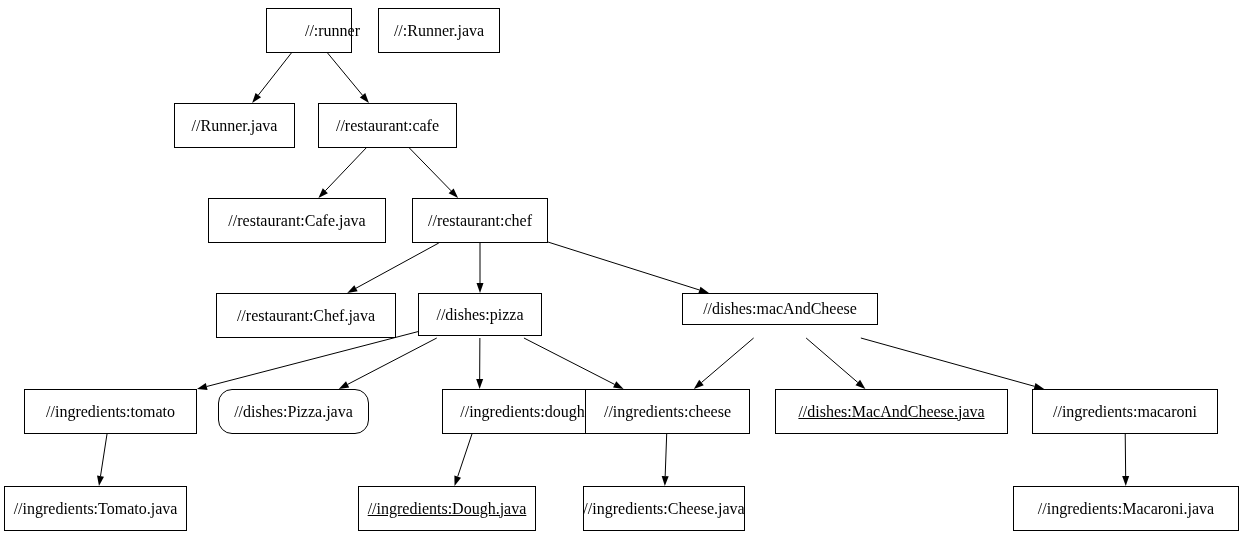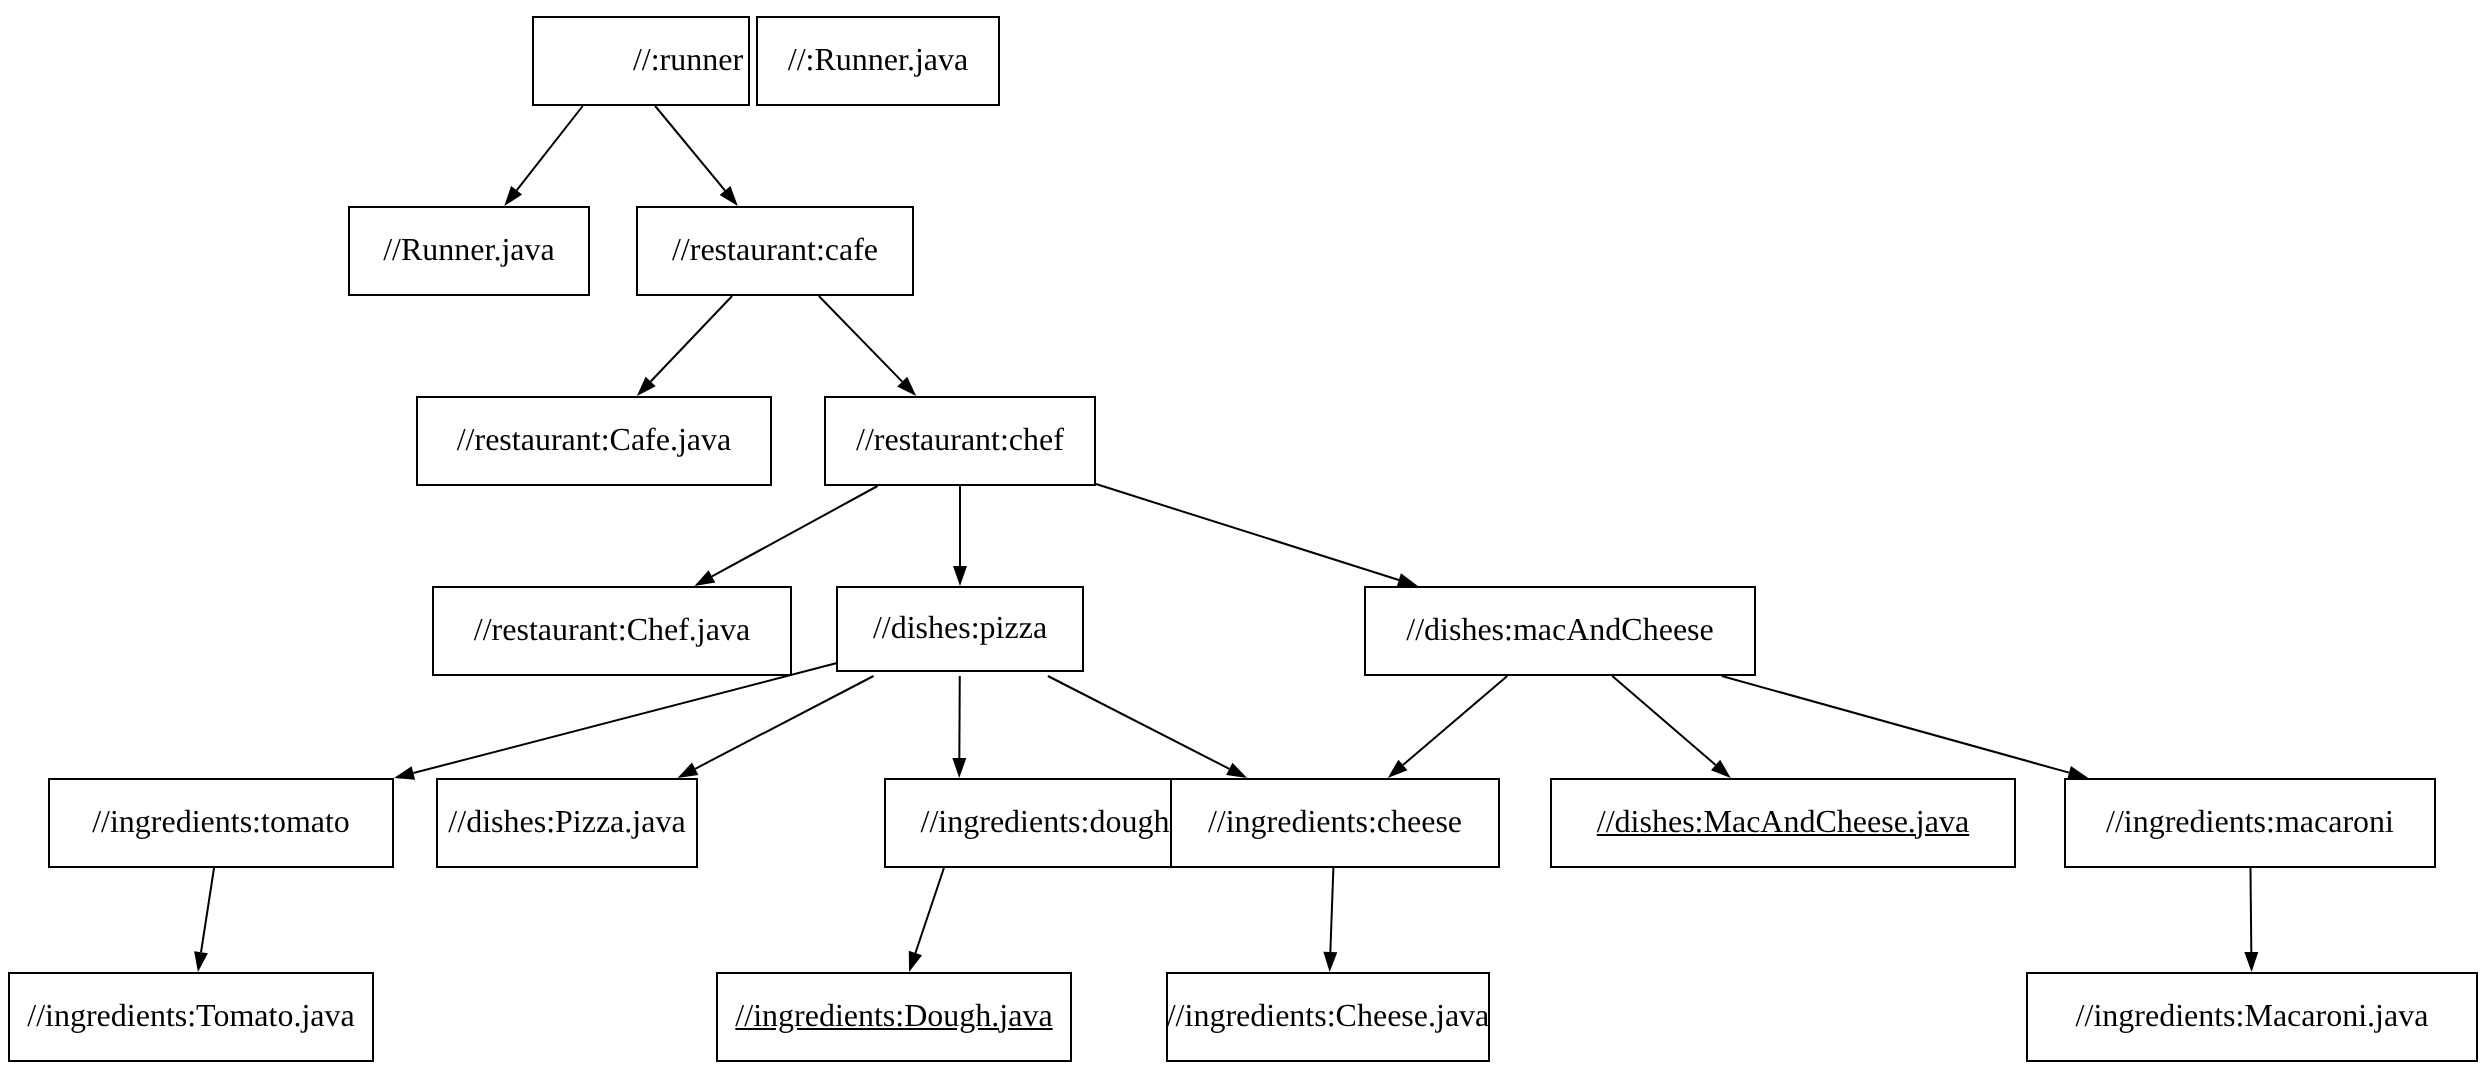--- a/index.html
+++ b/index.html
@@ -112,21 +112,21 @@
       <g>
         <line x1="666.6881443298969" y1="434" x2="665.1724457545051" y2="476.00650337514287" stroke="#000000" stroke-width="1"></line>
         <polygon points="664.8118556701031,486 661.6747219358051,475.8802968456022 668.6701695732052,476.13270990468357" fill="#000000"></polygon>
       </g>
       <g>
         <line x1="1125.2319587628865" y1="434" x2="1125.6649539315852" y2="476.00053136374544" stroke="#000000" stroke-width="1"></line>
         <polygon points="1125.7680412371135,486 1122.165139908896,476.0366119206804 1129.1647679542743,475.9644508068105" fill="#000000"></polygon>
       </g>
     </svg>
   <div id="node-layer">
-      <div class="graph-node" style="left: 266px; top: 8px; width: 109px; height: 45px; padding-left: 47px;">
+      <div class="graph-node" style="left: 266px; top: 8px; width: 86px; height: 45px; padding-left: 47px;">
         <span>//:runner</span>
       </div>
       <div class="graph-node" style="left: 378px; top: 8px; width: 122px; height: 45px;">
         <span>//:Runner.java</span>
       </div>
       <div class="graph-node" style="left: 174px; top: 103px; width: 121px; height: 45px;">
         <span>//Runner.java</span>
       </div>
       <div class="graph-node" style="left: 318px; top: 103px; width: 139px; height: 45px;">
         <span>//restaurant:cafe</span>
@@ -136,27 +136,27 @@
       </div>
       <div class="graph-node" style="left: 412px; top: 198px; width: 136px; height: 45px;">
         <span>//restaurant:chef</span>
       </div>
       <div class="graph-node" style="left: 216px; top: 293px; width: 180px; height: 45px;">
         <span>//restaurant:Chef.java</span>
       </div>
       <div class="graph-node" style="left: 418px; top: 293px; width: 124px; height: 43px;">
         <span>//dishes:pizza</span>
       </div>
-      <div class="graph-node" style="left: 682px; top: 293px; width: 196px; height: 45px;">
+      <div class="graph-node" style="left: 682px; top: 293px; width: 196px; height: 32px;">
         <span>//dishes:macAndCheese</span>
       </div>
       <div class="graph-node" style="left: 24px; top: 389px; width: 173px; height: 45px;">
         <span>//ingredients:tomato</span>
       </div>
-      <div class="graph-node" style="left: 218px; top: 389px; width: 131px; height: 45px;">
+      <div class="graph-node" style="left: 218px; top: 389px; width: 151px; height: 45px; border-radius: 14px;">
         <span>//dishes:Pizza.java</span>
       </div>
       <div class="graph-node" style="left: 399px; top: 389px; width: 161px; height: 45px; margin-left: 43px;">
         <span>//ingredients:dough</span>
       </div>
       <div class="graph-node" style="left: 585px; top: 389px; width: 165px; height: 45px;">
         <span>//ingredients:cheese</span>
       </div>
       <div class="graph-node" style="left: 775px; top: 389px; width: 233px; height: 45px; text-decoration: underline;">
         <span>//dishes:MacAndCheese.java</span>

